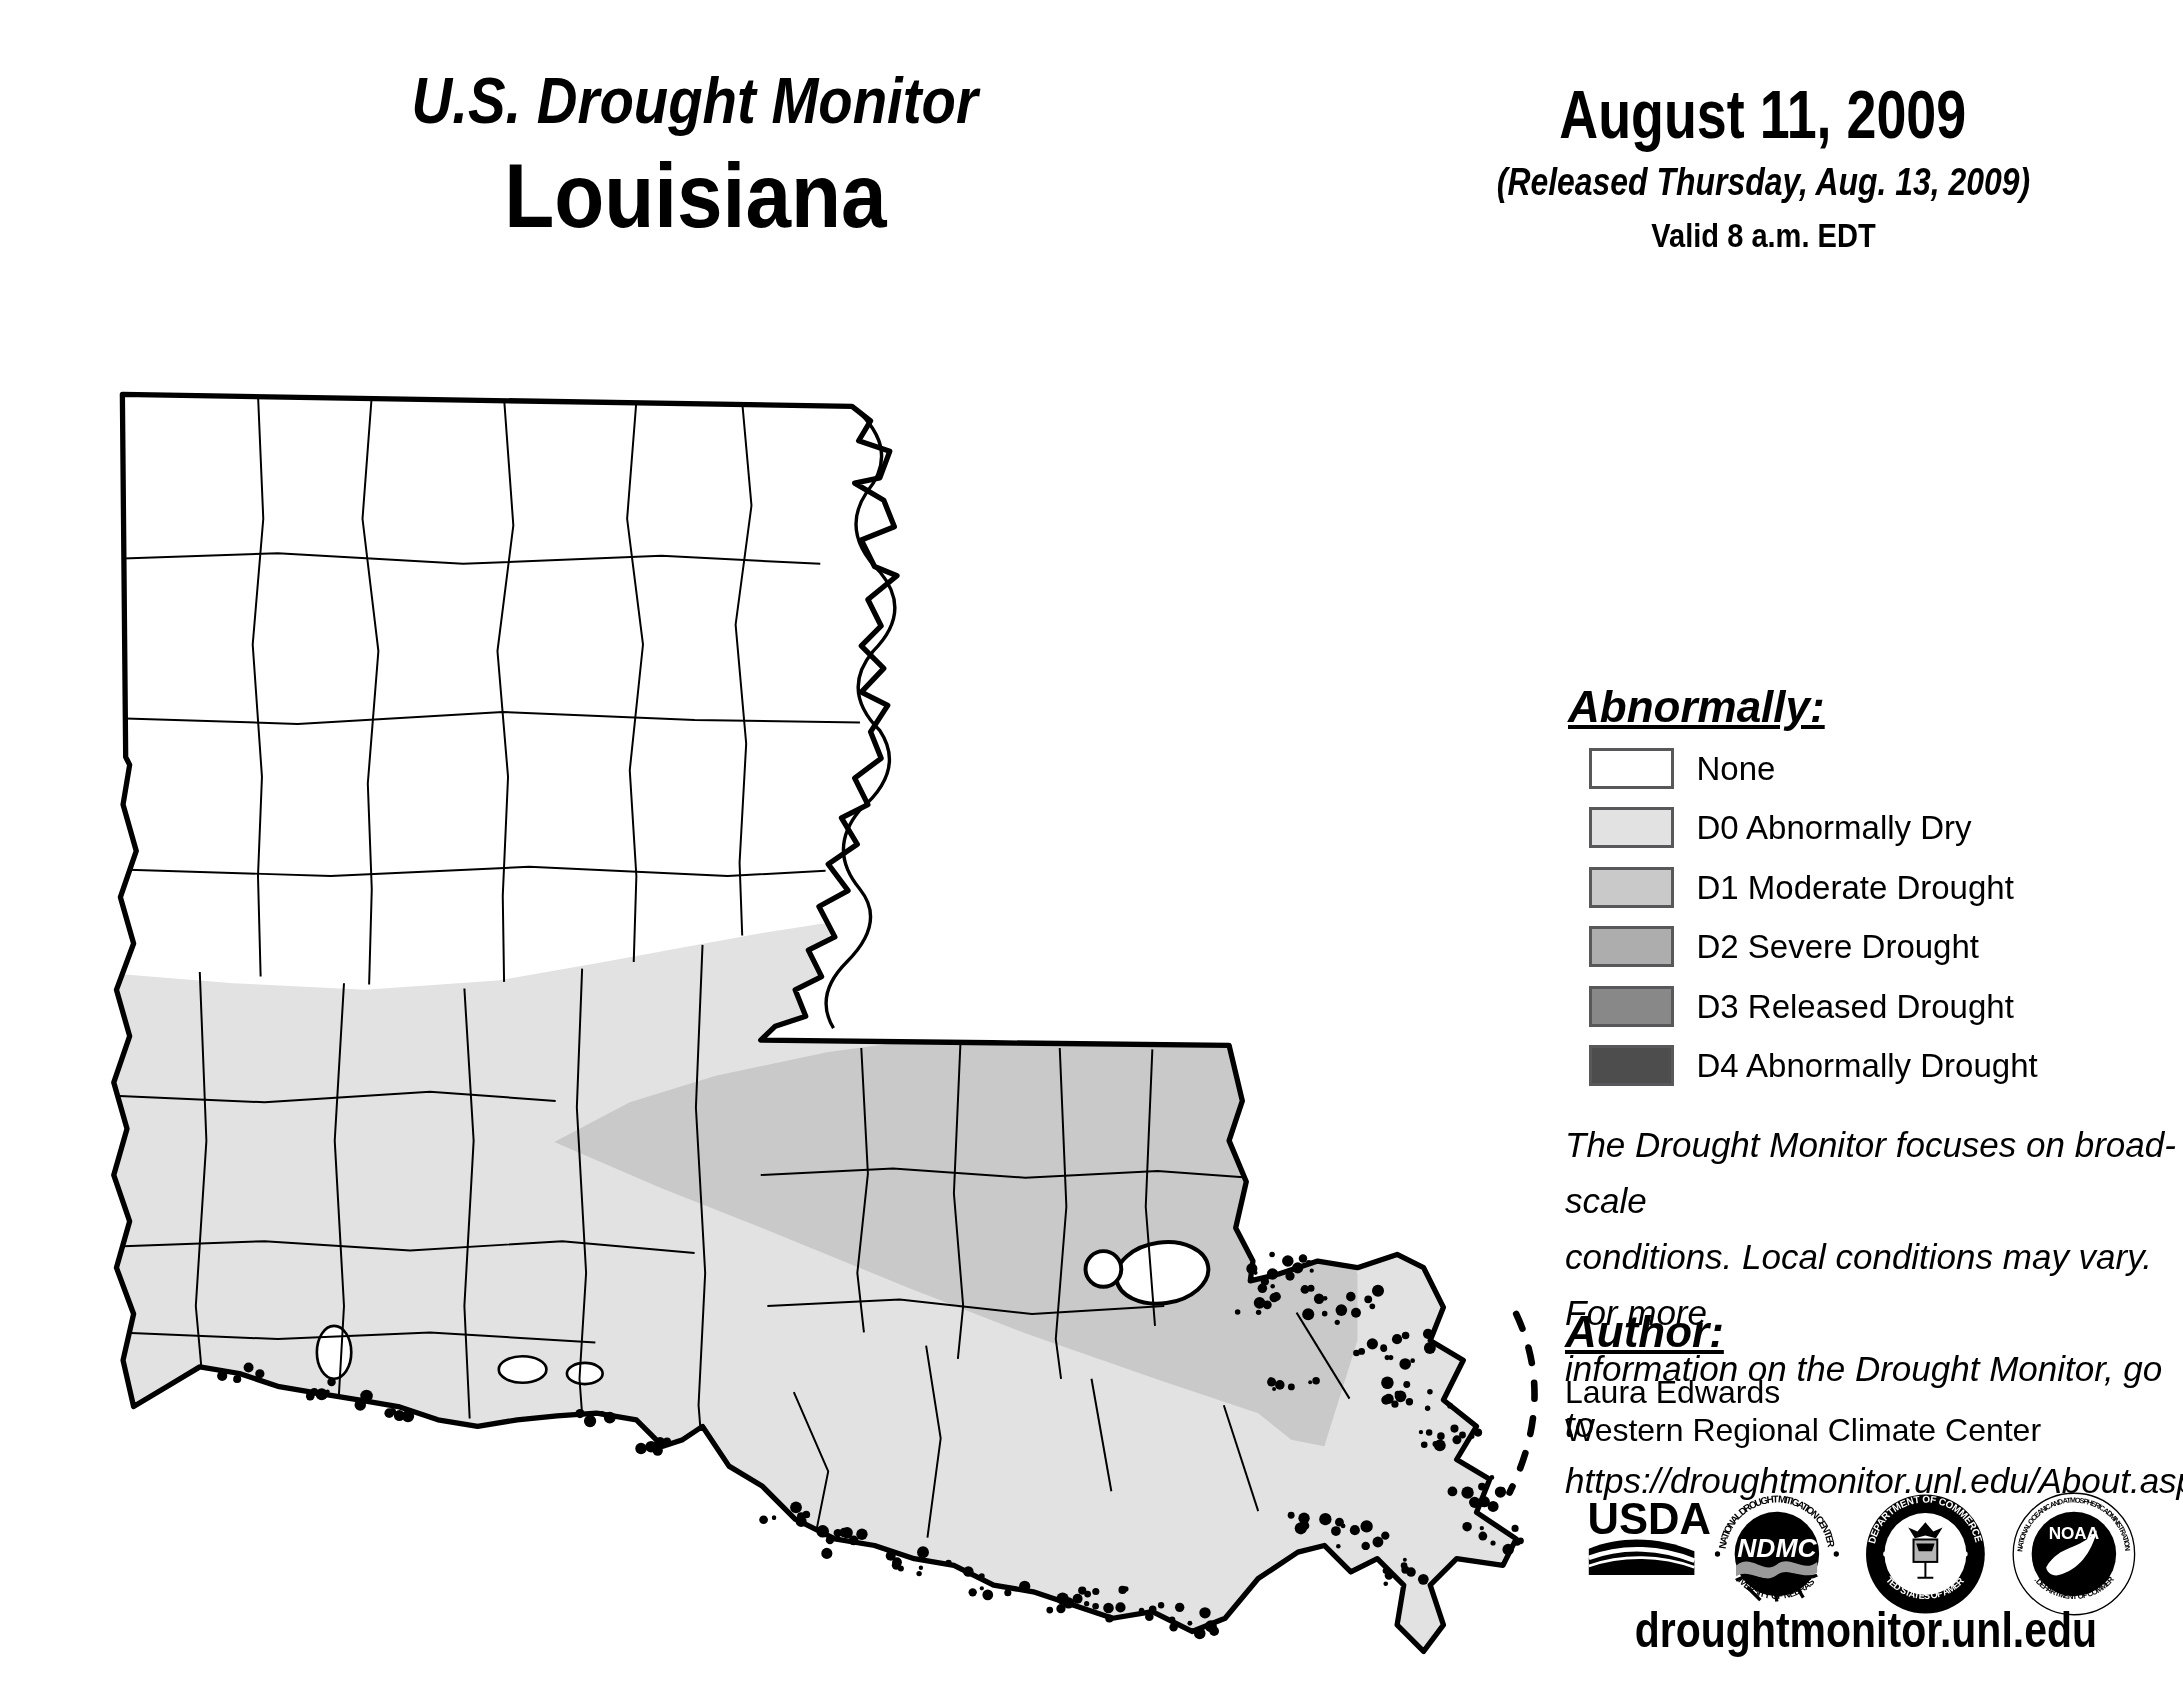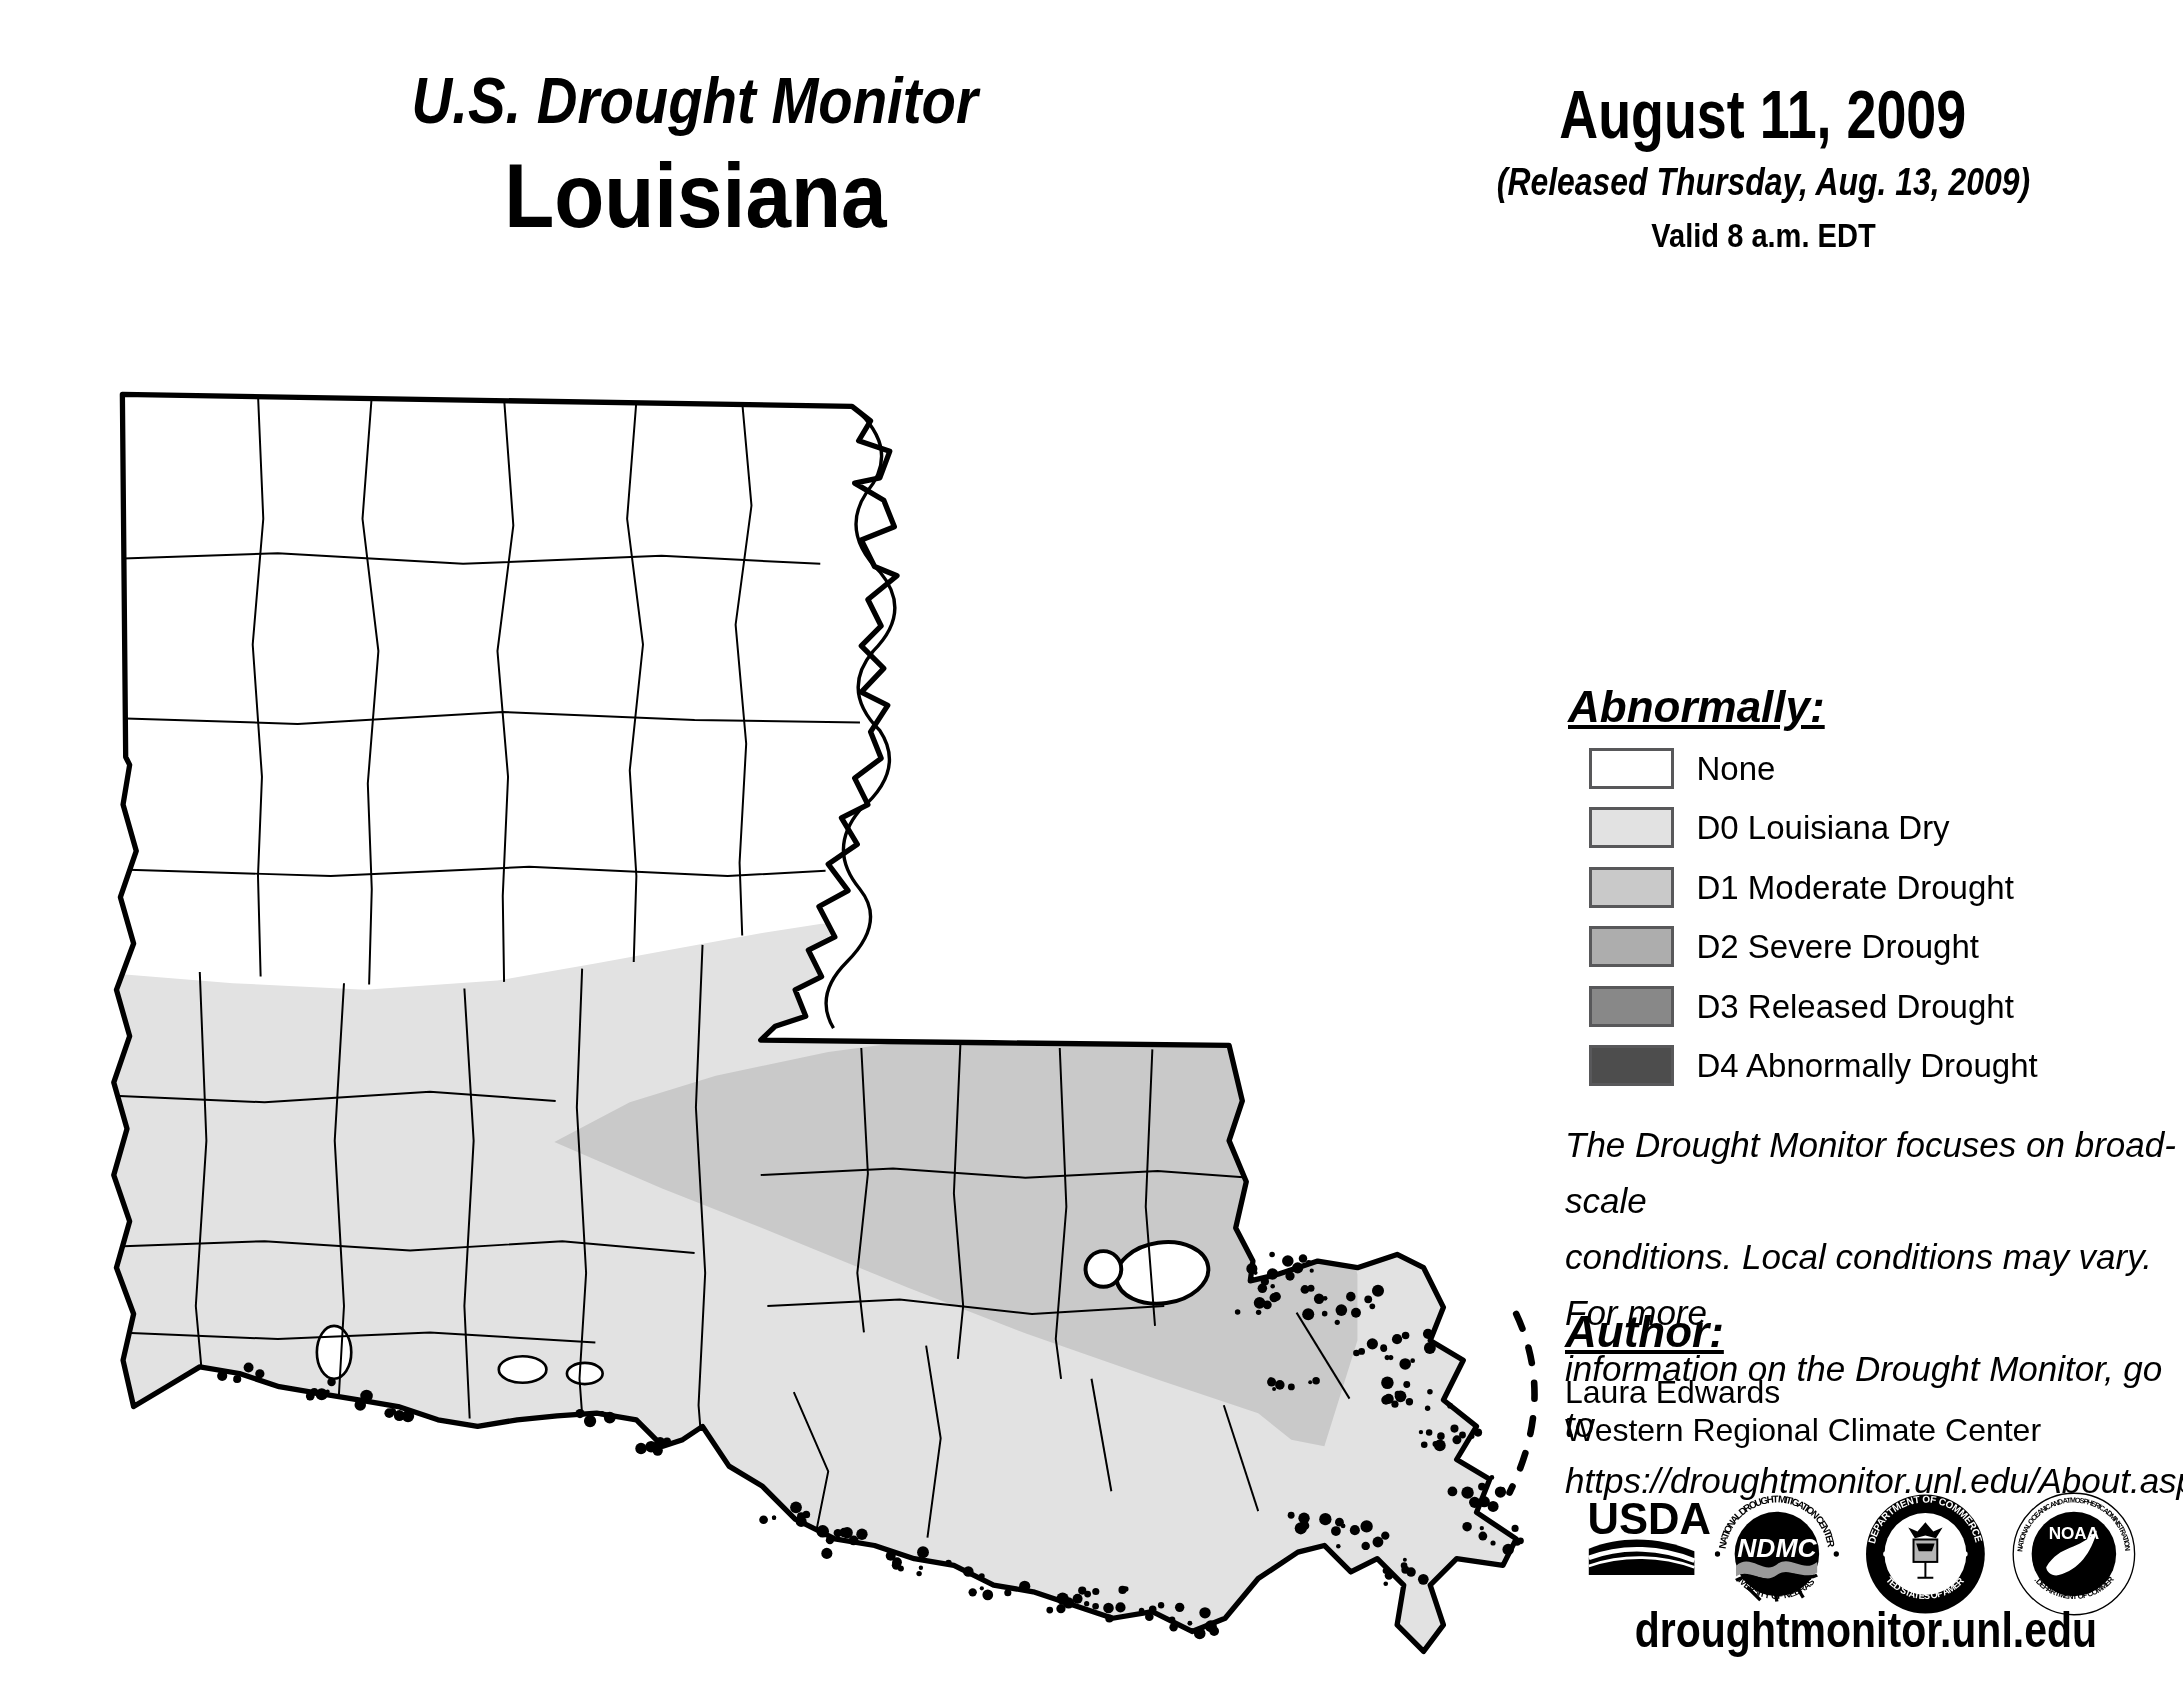--- a/index.html
+++ b/index.html
@@ -377,21 +377,21 @@
 
   <div id="legend" class="abs">
     <div id="legend-heading">Abnormally:</div>
     <div id="legend-rows">
       <div class="legend-row">
         <div class="swatch sw-none"></div>
         <div class="legend-label">None</div>
       </div>
       <div class="legend-row">
         <div class="swatch sw-d0"></div>
-        <div class="legend-label">D0 Louisiana Dry</div>
+        <div class="legend-label">D0 Abnormally Dry</div>
       </div>
       <div class="legend-row">
         <div class="swatch sw-d1"></div>
         <div class="legend-label">D1 Moderate Drought</div>
       </div>
       <div class="legend-row">
         <div class="swatch sw-d2"></div>
         <div class="legend-label">D2 Severe Drought</div>
       </div>
       <div class="legend-row">

